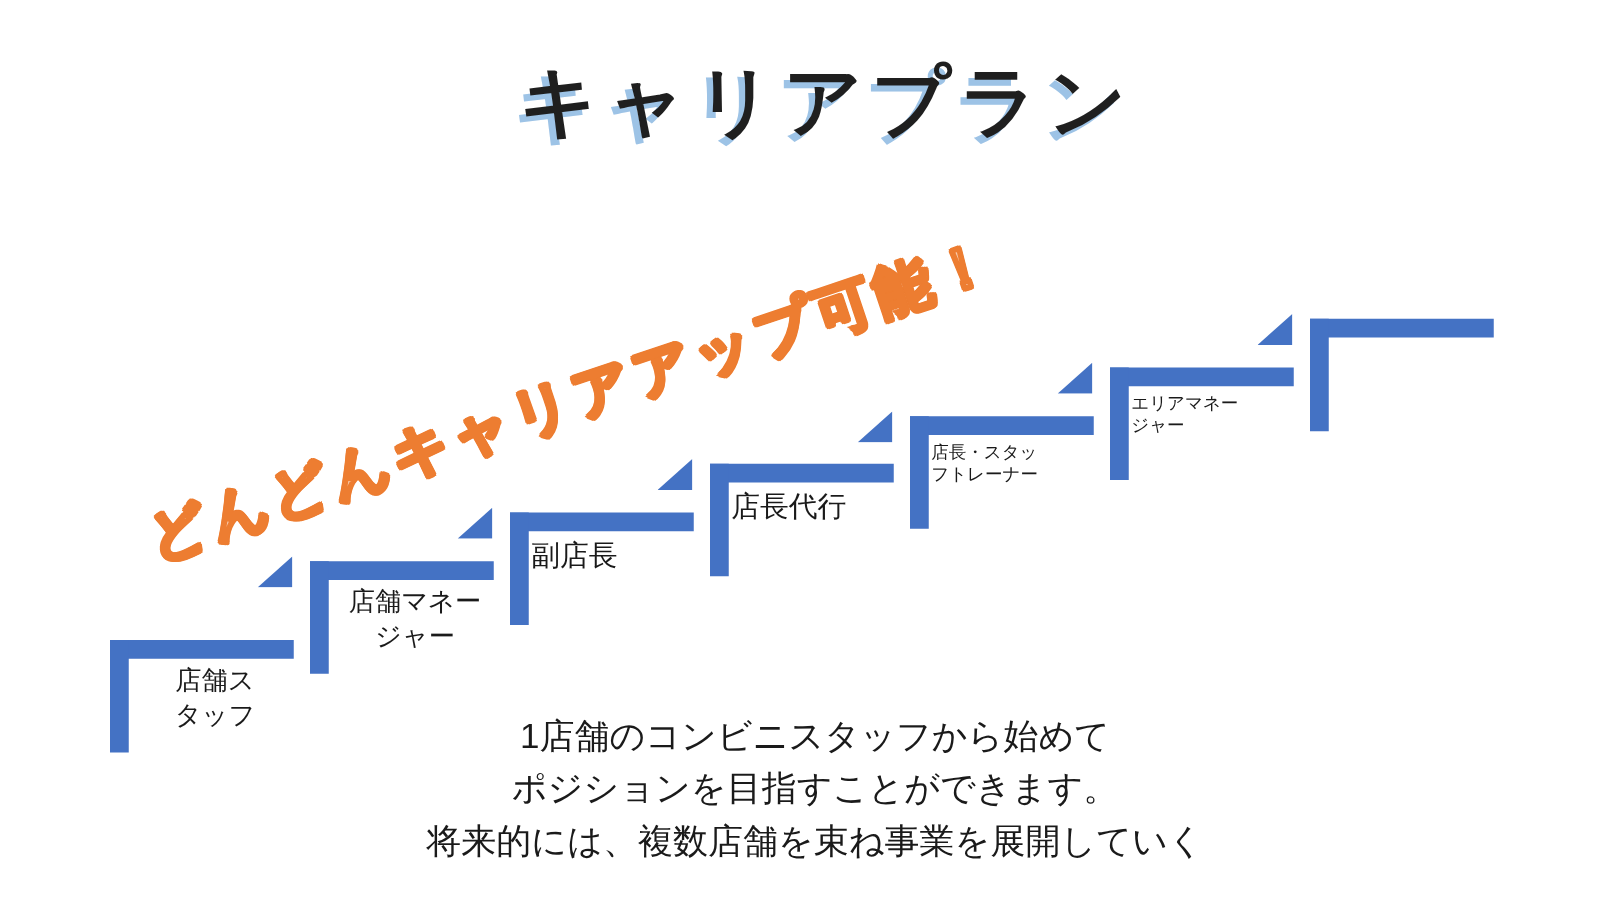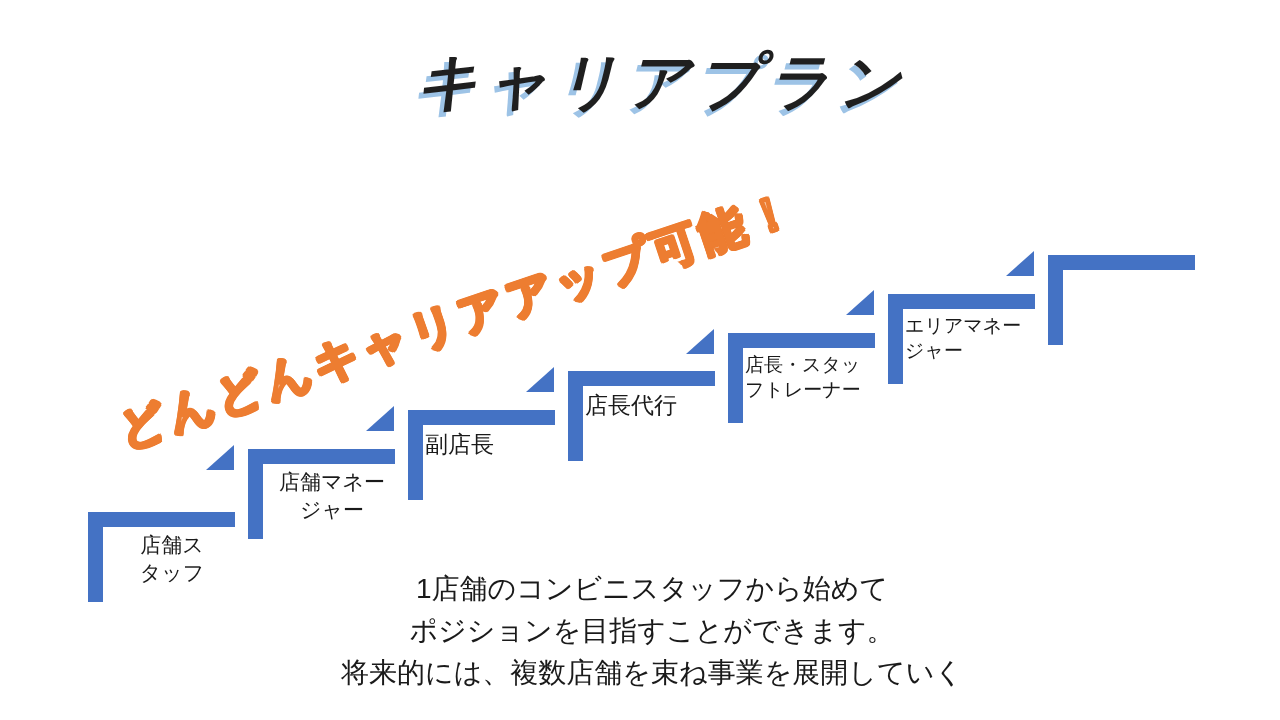--- a/index.html
+++ b/index.html
@@ -28,21 +28,20 @@
     position: absolute;
     left: 44px; right: 0; top: 46px;
     text-align: center;
     font-size: 62px;
     font-weight: 700;
     letter-spacing: 7px;
     line-height: 1.15;
     color: #1f1f1f;
     text-shadow: -5px 5px 0 var(--title-shadow);
     white-space: nowrap;
-    font-style: italic;
   }
 
   
   .banner {
     position: absolute;
     left: 120px; top: 404px;
     height: 56px; line-height: 56px;
     transform: rotate(-18.5deg);
     transform-origin: 0 50%;
     font-size: 46px;
@@ -78,21 +77,21 @@
   }
   .step-label {
     position: absolute; left: 17px; top: 19px;
     width: 134px;
     white-space: pre-line;
     line-height: 1.32;
     color: var(--ink);
   }
   .size-m .step-label { font-size: 21px; text-align: center; }
   .size-l .step-label { font-size: 23px; }
-  .size-s .step-label { font-size: 19px; }
+  .size-s .step-label { font-size: 14px; }
 
   
   .description {
     position: absolute;
     left: 24px; right: 0; top: 568px;
     text-align: center;
     font-size: 28px;
     line-height: 42px;
     color: var(--ink);
   }

